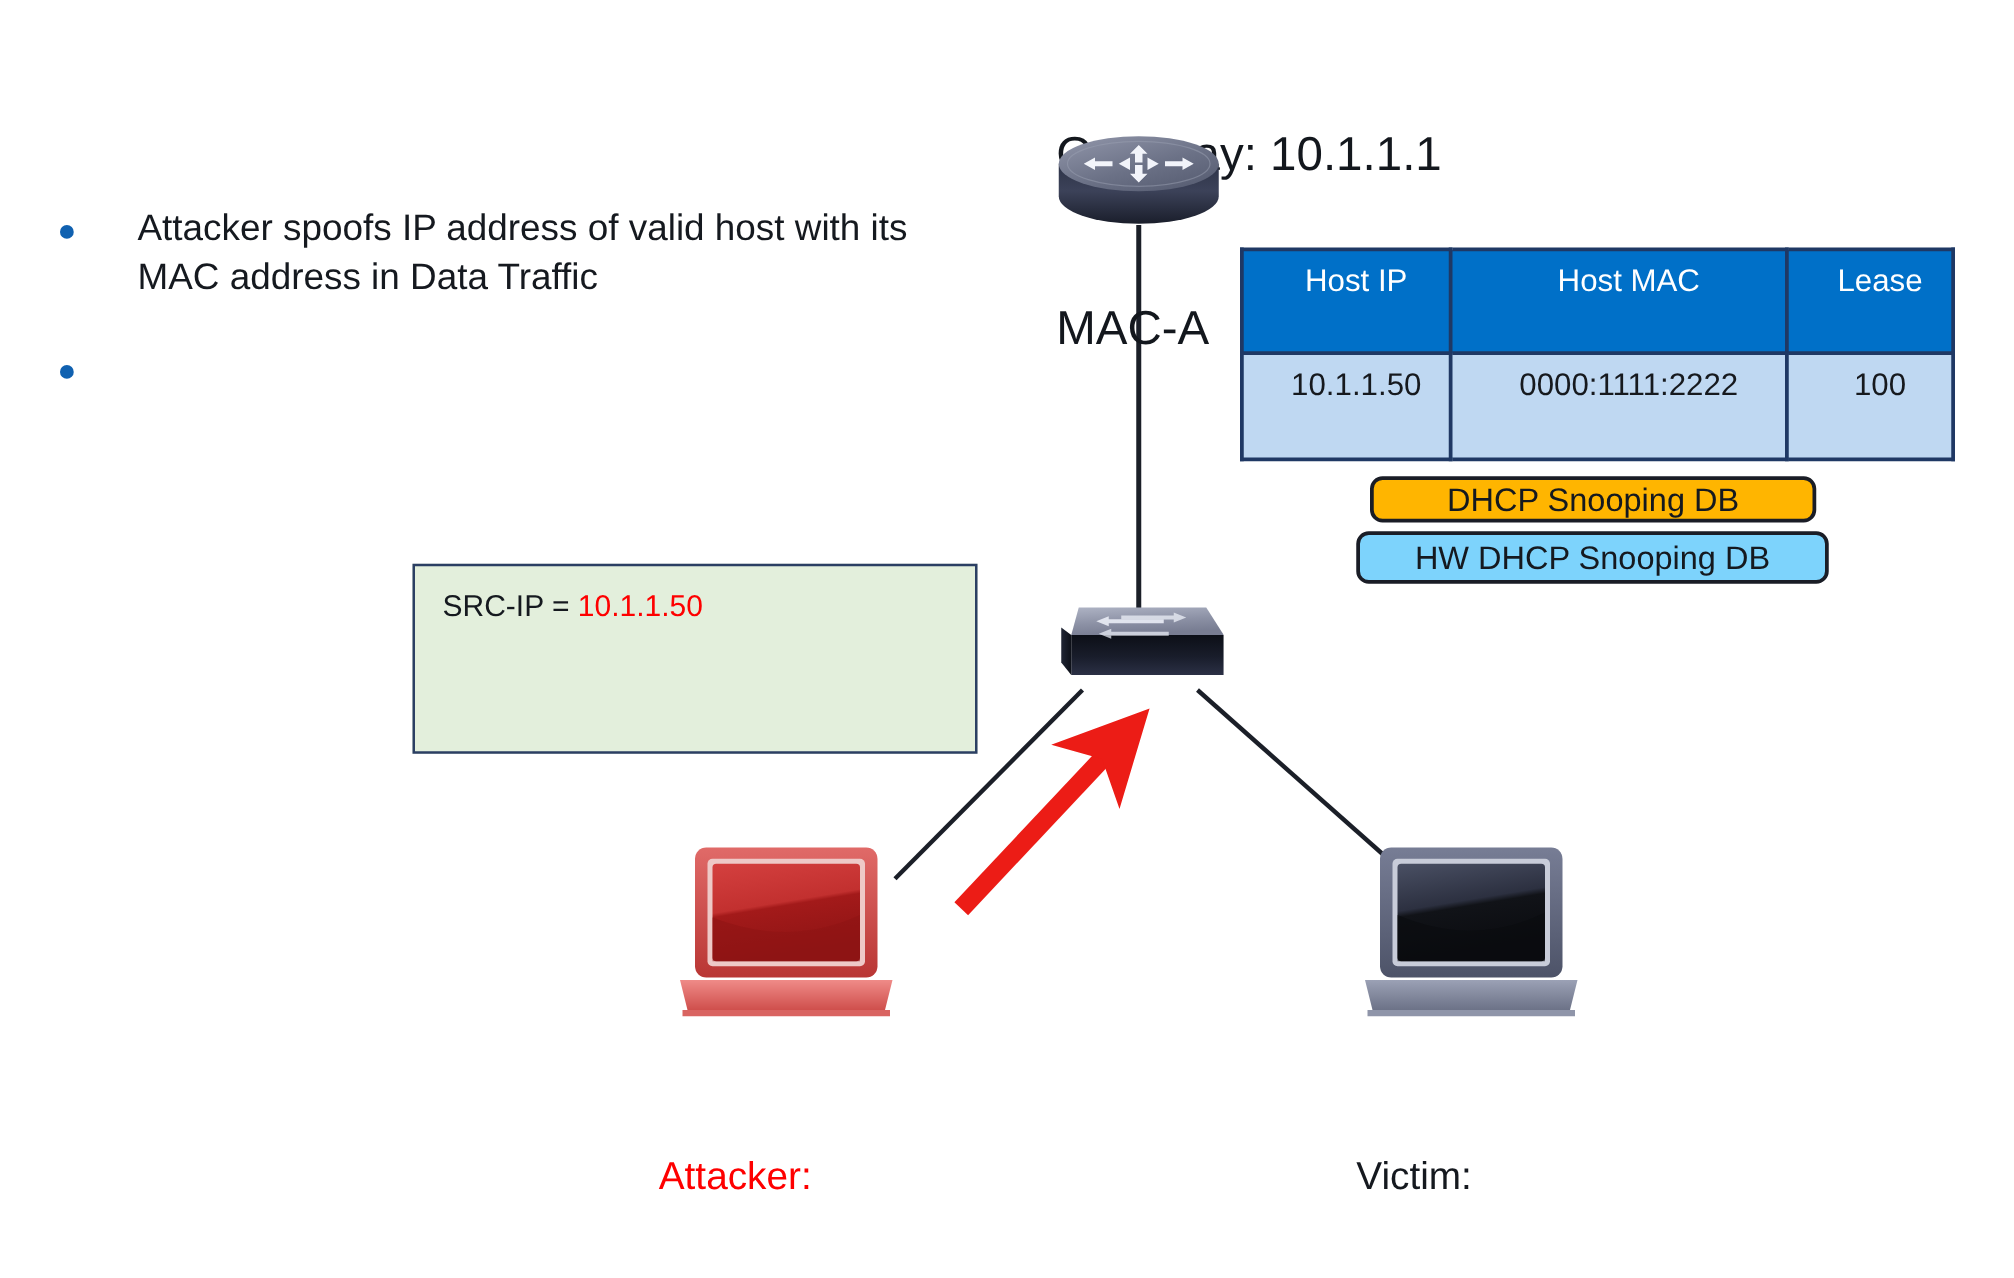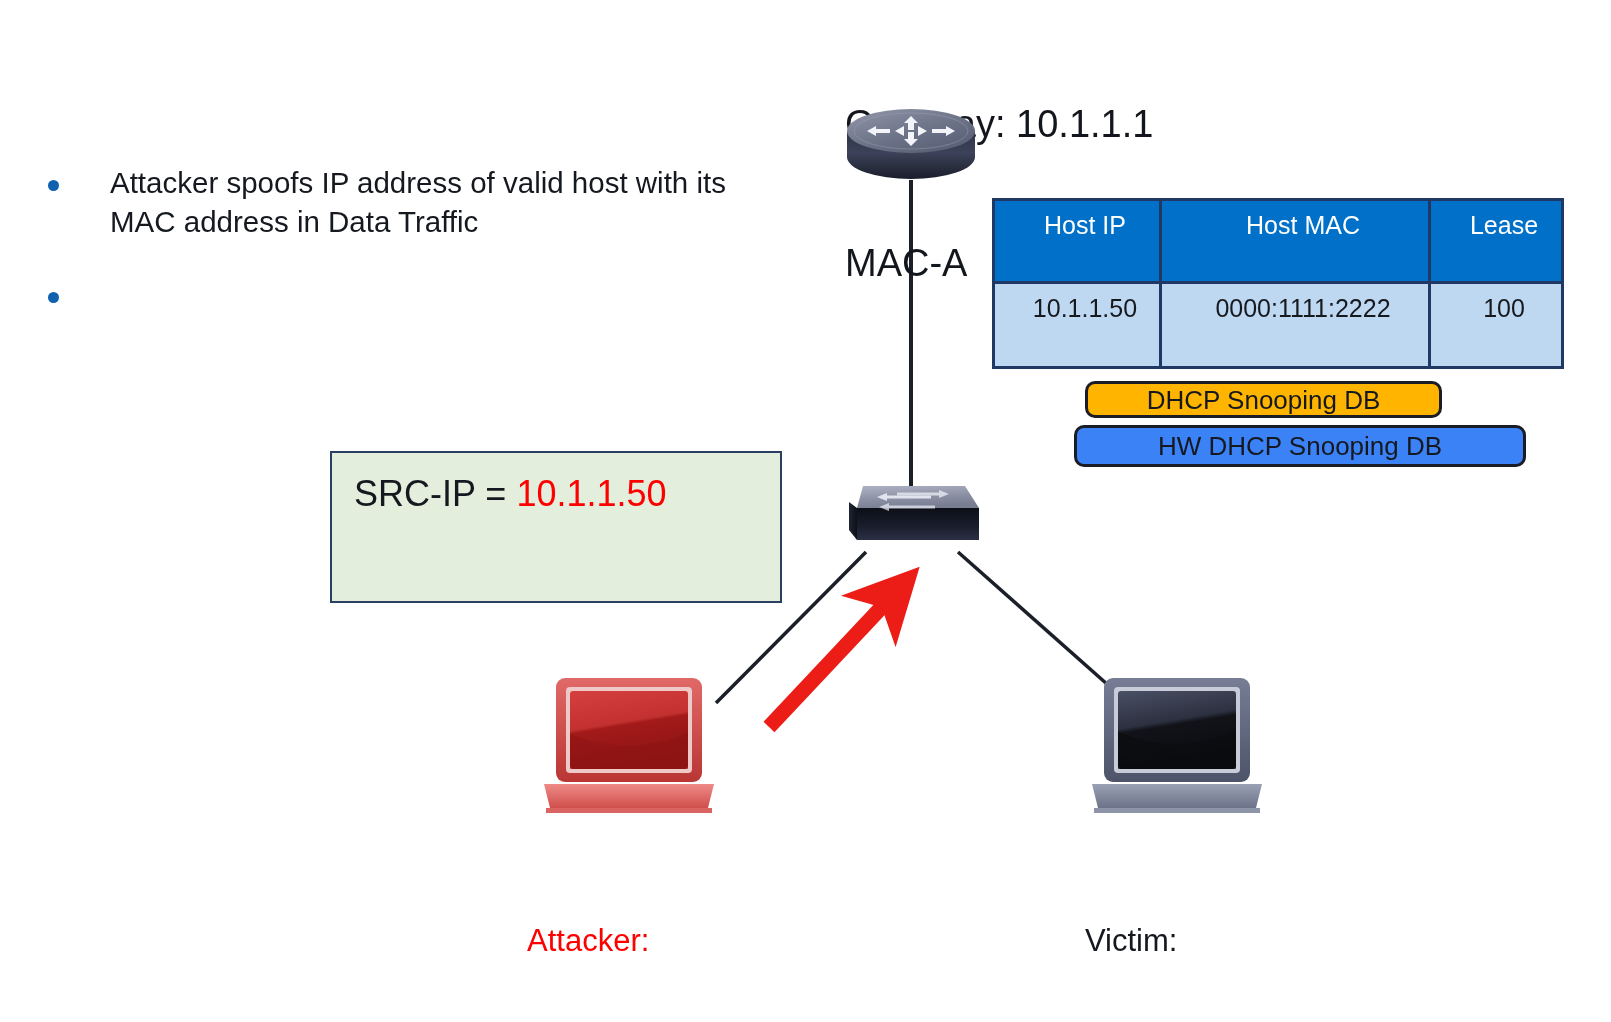--- a/index.html
+++ b/index.html
@@ -108,21 +108,21 @@
     left: 330px;
     top: 451px;
     width: 452px;
     height: 152px;
     background: #e3efdc;
     border: 2px solid #2b3f63;
     box-sizing: border-box;
     padding: 18px 0 0 22px;
   }
   .callout-line {
-    font-size: 36px;
+    font-size: 24px;
     line-height: 1.29;
     color: #15191f;
     white-space: pre;
   }
   .callout-accent {
     color: #fe0000;
   }
 
   
   #snooping-table {
@@ -162,34 +162,35 @@
     border: 3px solid #1a1d26;
     border-radius: 10px;
     box-sizing: border-box;
     font-size: 26px;
     color: #15191f;
     text-align: center;
     line-height: 1;
     display: flex;
     align-items: center;
     justify-content: center;
+    margin-left: 11px;
   }
   #db-badge-soft {
     left: 1085px;
     top: 381px;
     width: 357px;
     height: 37px;
     background: #ffb500;
   }
   #db-badge-hw {
     left: 1074px;
     top: 425px;
-    width: 452px;
+    width: 378px;
     height: 42px;
-    background: #3b82f6;
+    background: #7dd3fc;
   }
 
   
   #attacker-caption {
     position: absolute;
     left: 527px;
     top: 838px;
     font-size: 31px;
     line-height: 1.33;
     color: #fe0000;

